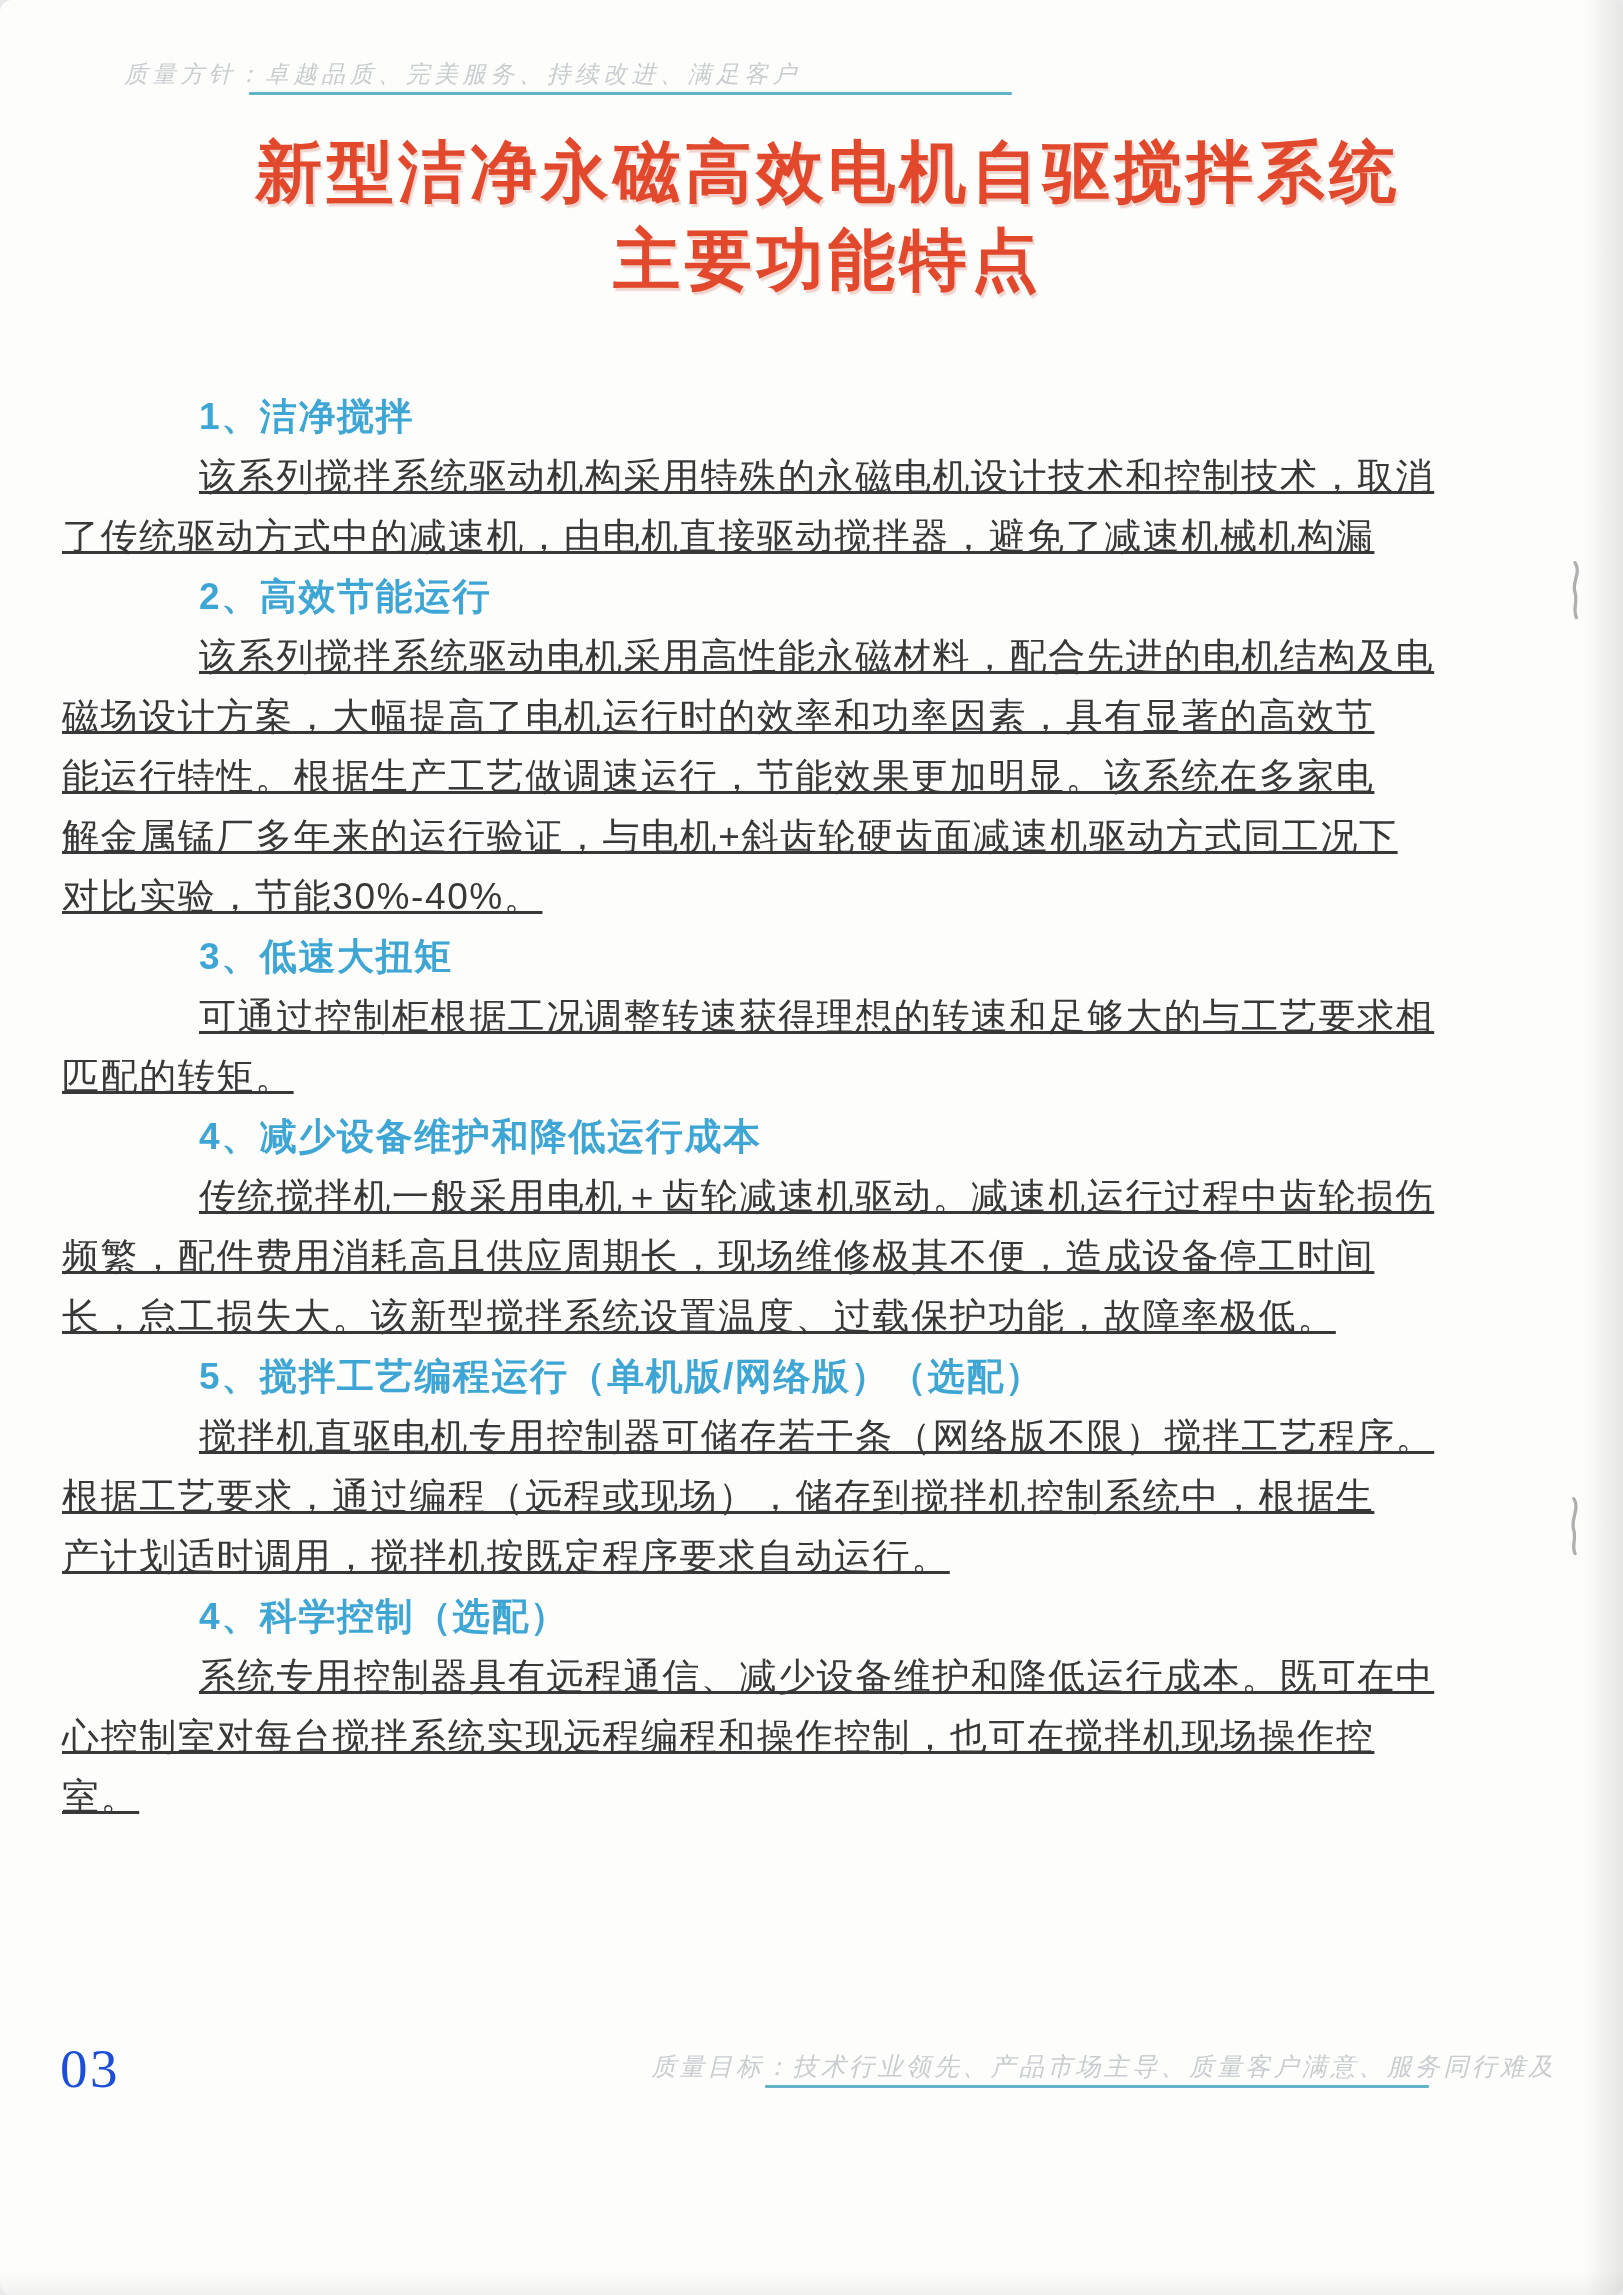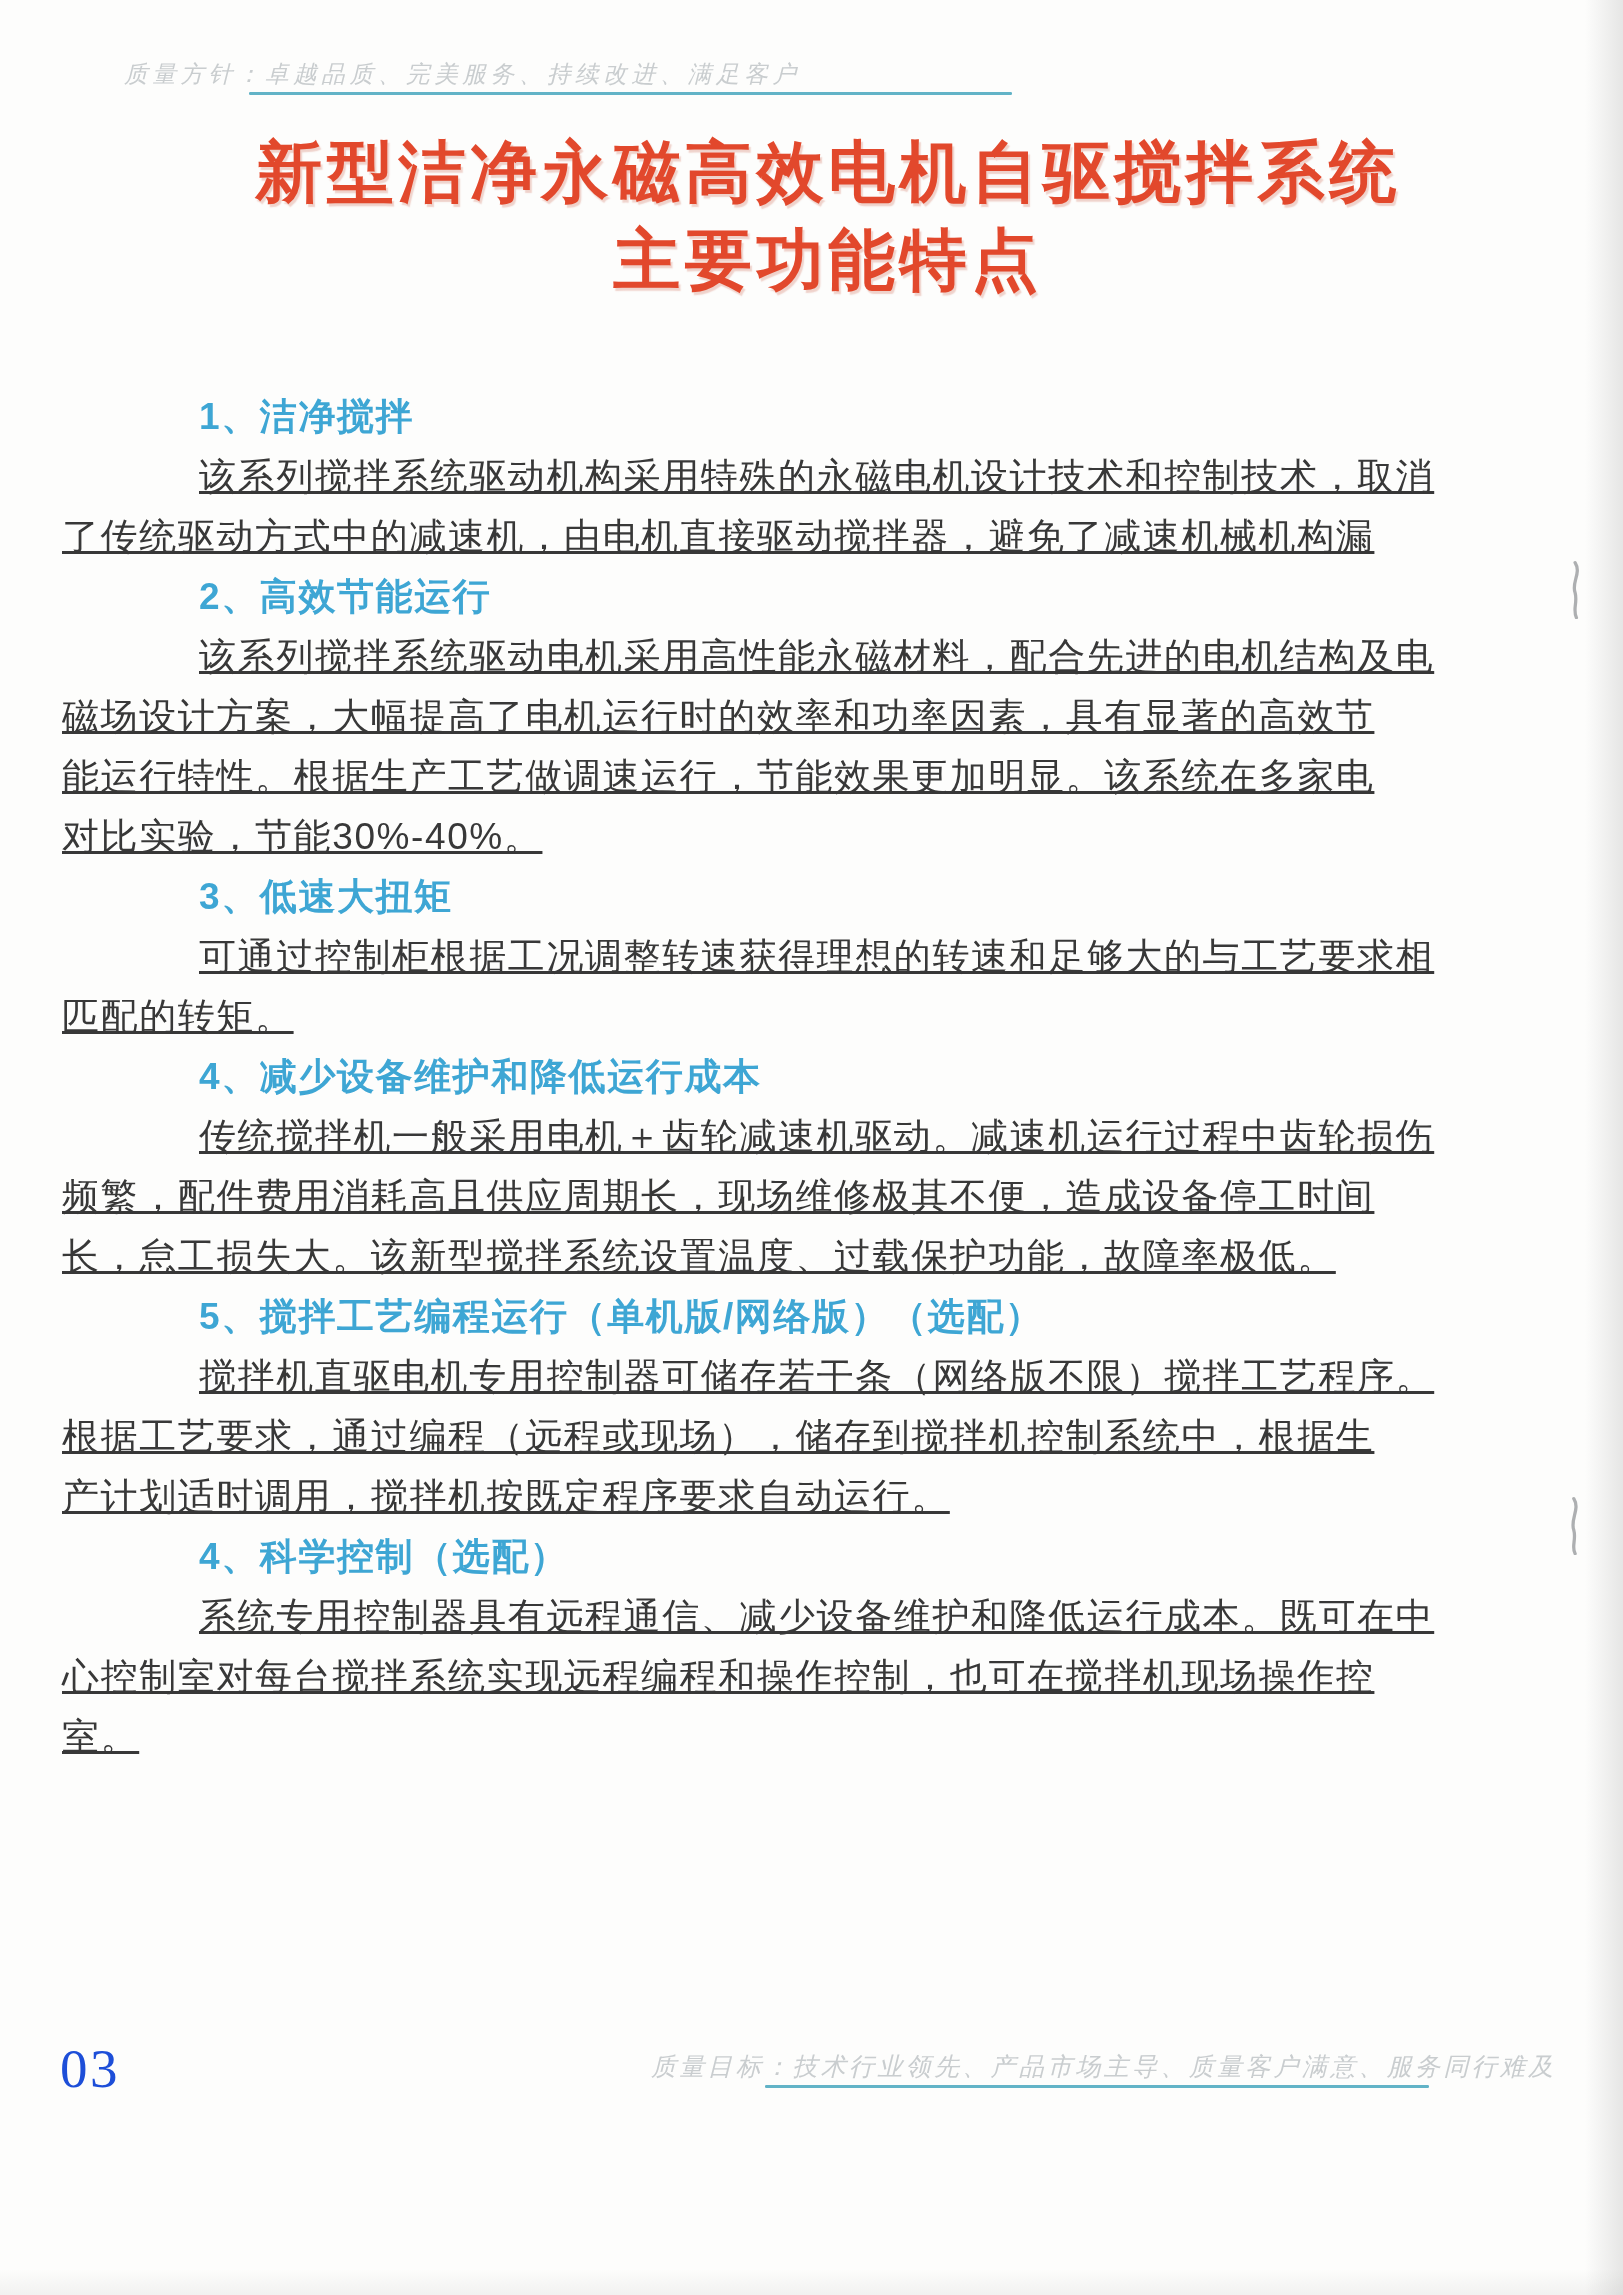--- a/index.html
+++ b/index.html
@@ -4,20 +4,21 @@
 <style>
   html,body{margin:0;padding:0;background:#e9e9e9;}
   .page{
     position:relative;
     width:1624px;height:2295px;
     margin:0 auto;
     background:#fdfdfc;
     overflow:hidden;
     font-family:"Liberation Sans",sans-serif;
     color:#383838;
+    border-radius:12px;
   }
   
   .edge-shade-right{
     position:absolute;top:0;right:0;width:39px;height:100%;
     background:linear-gradient(to right,rgba(0,0,0,0),rgba(120,120,120,0.18));
     pointer-events:none;
   }
   .edge-shade-bottom{
     position:absolute;bottom:0;left:0;width:100%;height:26px;
     background:linear-gradient(to bottom,rgba(0,0,0,0),rgba(140,140,140,0.10));
@@ -97,20 +98,21 @@
       <div class="section-heading">1、洁净搅拌</div>
       <div class="body-line first">该系列搅拌系统驱动机构采用特殊的永磁电机设计技术和控制技术，取消</div>
       <div class="body-line">了传统驱动方式中的减速机，由电机直接驱动搅拌器，避免了减速机械机构漏</div>
     </div>
 
     <div>
       <div class="section-heading">2、高效节能运行</div>
       <div class="body-line first">该系列搅拌系统驱动电机采用高性能永磁材料，配合先进的电机结构及电</div>
       <div class="body-line">磁场设计方案，大幅提高了电机运行时的效率和功率因素，具有显著的高效节</div>
       <div class="body-line">能运行特性。根据生产工艺做调速运行，节能效果更加明显。该系统在多家电</div>
+      <div class="body-line">解金属锰厂多年来的运行验证，与电机+斜齿轮硬齿面减速机驱动方式同工况下</div>
       <div class="body-line">对比实验，节能30%-40%。</div>
     </div>
 
     <div>
       <div class="section-heading">3、低速大扭矩</div>
       <div class="body-line first">可通过控制柜根据工况调整转速获得理想的转速和足够大的与工艺要求相</div>
       <div class="body-line">匹配的转矩。</div>
     </div>
 
     <div>

